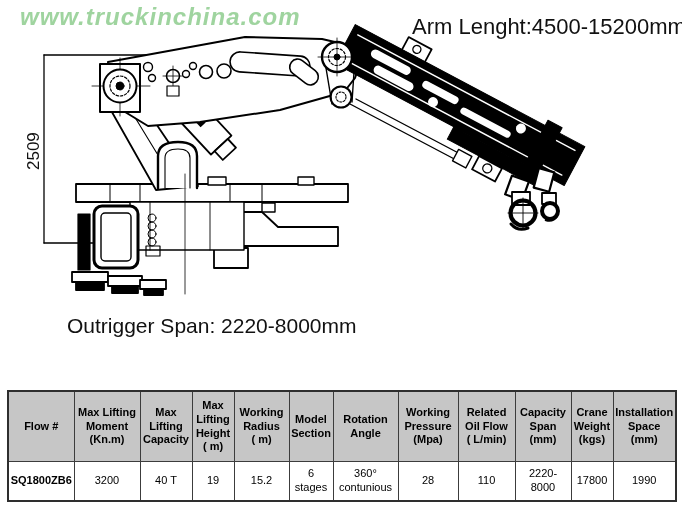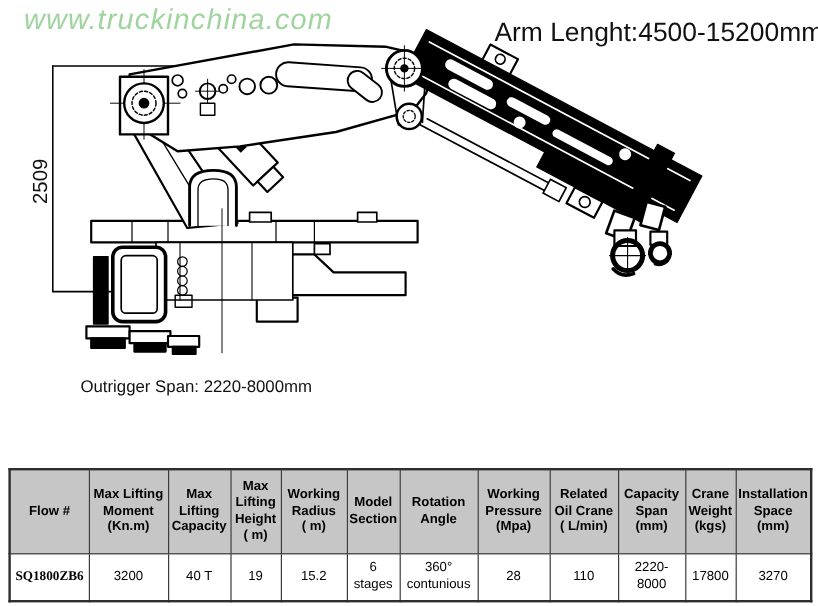--- a/index.html
+++ b/index.html
@@ -2,47 +2,47 @@
 <html style="--watermark-green: #9fd49f; --table-header-bg: #c6c6c6; --line-color: #000000;"><head>
 <meta charset="utf-8">
 <style>
   html,body{margin:0;padding:0;}
   body{
     width:682px;height:505px;position:relative;background:#ffffff;
     font-family:"Liberation Sans",sans-serif;overflow:hidden;
   }
   .watermark{
     position:absolute;left:20px;top:3px;
-    font-size:24px;font-weight:normal;font-style:italic;letter-spacing:1px;
+    font-size:24px;font-weight:bold;font-style:italic;letter-spacing:1px;
     color:var(--watermark-green,#9fd49f);
   }
   .arm-length-label{
     position:absolute;left:412px;top:14px;
     font-size:22px;color:#111;white-space:nowrap;
   }
   .outrigger-span-label{
     position:absolute;left:67px;top:314px;
-    font-size:14px;color:#111;white-space:nowrap;
+    font-size:21px;color:#111;white-space:nowrap;
   }
   .drawing-svg{position:absolute;left:0;top:0;}
   .spec-table{
     position:absolute;left:7px;top:390px;width:668px;
     border-collapse:collapse;table-layout:fixed;
     font-size:11px;color:#000;
   }
   .spec-table th,.spec-table td{
     border:1.5px solid #3c3c3c;text-align:center;vertical-align:middle;
     white-space:pre-line;padding:1px 1px;line-height:1.25;
   }
   .spec-table th{
     background:var(--table-header-bg,#c6c6c6);
     font-weight:bold;height:67px;
   }
   .spec-table td{height:36px;background:#fff;}
-  .spec-table td.model-cell{font-weight:bold;font-family:Liberation Serif, serif;}
+  .spec-table td.model-cell{font-weight:bold;}
   .spec-table{border:2px solid #2e2e2e;}
 </style>
 </head>
 <body>
 
 <div class="watermark">www.truckinchina.com</div>
 <div class="arm-length-label">Arm Lenght:4500-15200mm</div>
 
 <svg class="drawing-svg" width="682" height="385" viewBox="0 0 682 385" stroke="#000" fill="none" stroke-linecap="round" stroke-linejoin="round">
 
@@ -217,21 +217,21 @@
 Radius
 ( m)</th>
     <th>Model
 Section</th>
     <th>Rotation
 Angle</th>
     <th>Working
 Pressure
 (Mpa)</th>
     <th>Related
-Oil Crane
+Oil Flow
 ( L/min)</th>
     <th>Capacity
 Span
 (mm)</th>
     <th>Crane
 Weight
 (kgs)</th>
     <th>Installation
 Space
 (mm)</th>
@@ -242,16 +242,16 @@
     <td>40 T</td>
     <td>19</td>
     <td>15.2</td>
     <td>6 stages</td>
     <td>360°
 contunious</td>
     <td>28</td>
     <td>110</td>
     <td>2220- 8000</td>
     <td>17800</td>
-    <td>3270</td>
+    <td>1990</td>
   </tr>
 </tbody>
   </table>
 
 </body></html>

